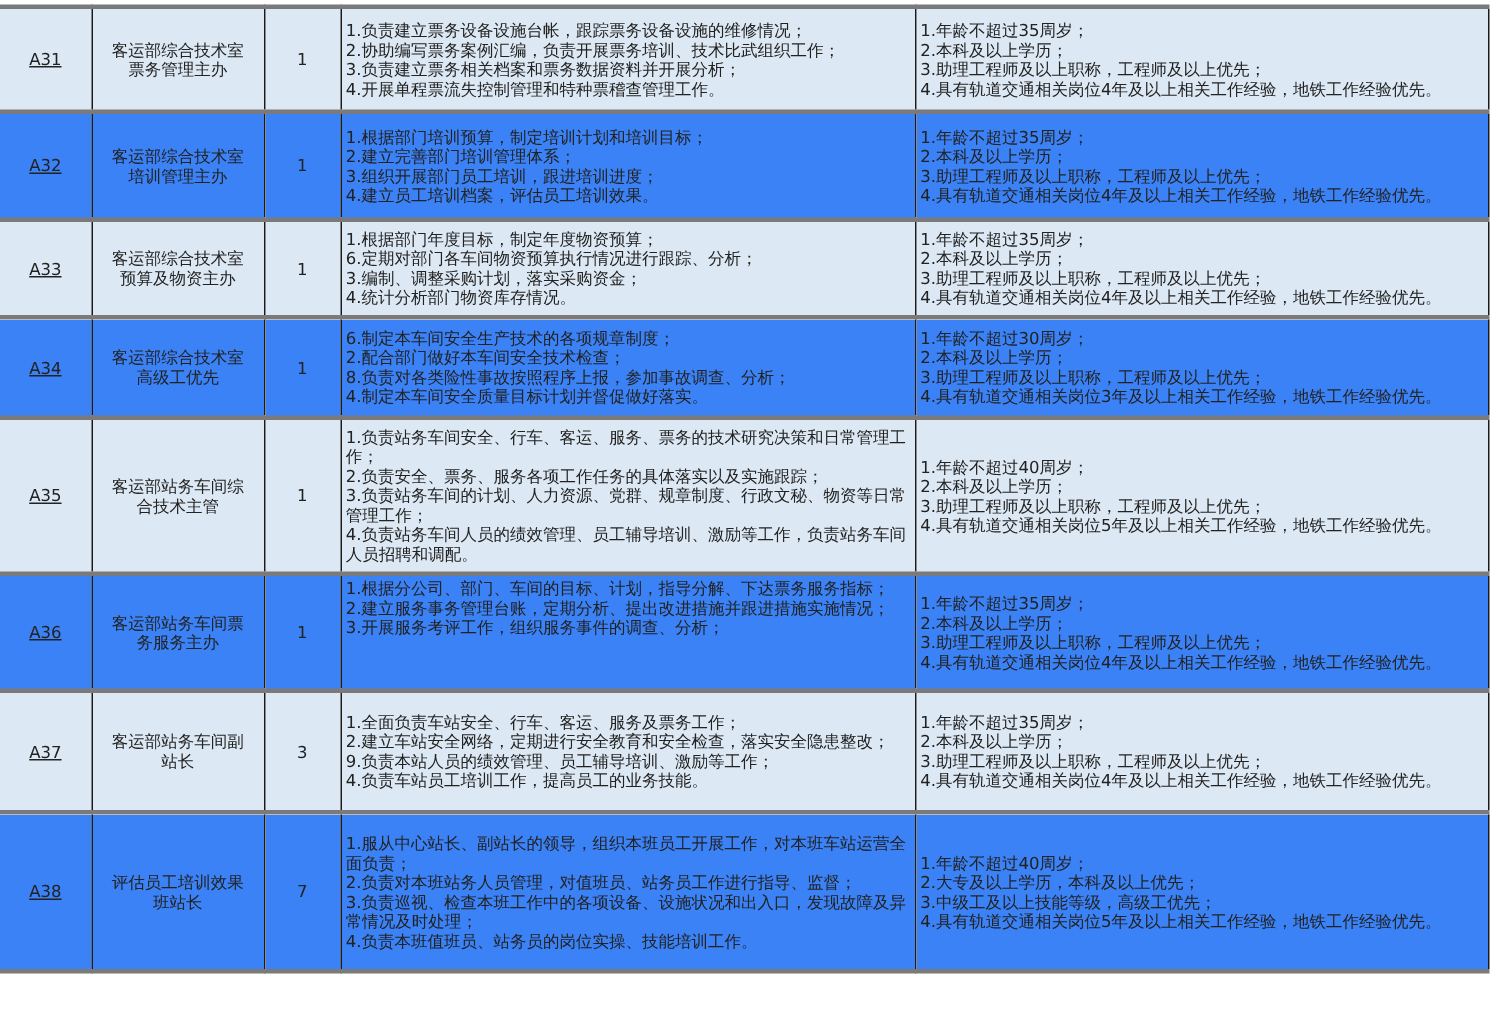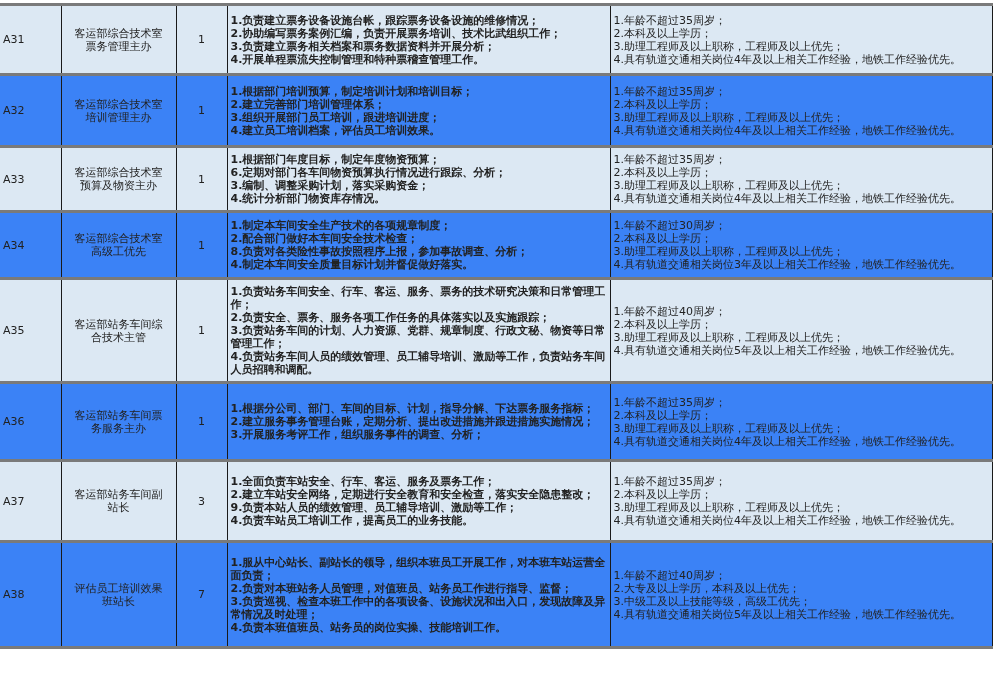--- a/index.html
+++ b/index.html
@@ -3,24 +3,24 @@
 <meta charset="utf-8">
 <style>
   html,body{margin:0;padding:0;background:#ffffff;}
   body{width:996px;height:673px;overflow:hidden;position:relative;font-family:"DejaVu Sans","Liberation Sans",sans-serif;}
   .tbl{position:absolute;left:0;top:3px;width:992px;border-collapse:collapse;table-layout:fixed;}
   .tbl td{border:1px solid #1a1a1a;padding:0 3px;color:#222;font-size:11px;line-height:13px;vertical-align:middle;overflow:hidden;}
   .tbl tr{border-top:3px solid #7a7a7a;}
   .tbl tr.last{border-bottom:3px solid #7a7a7a;}
   .tbl tr.blue td{background:#dce8f3;}
   .tbl tr.white td{background:#3b82f6;}
-  .c-code{width:55px;font-size:11px;}
+  .c-code{width:55px;text-align:center;font-size:11px;text-decoration:underline;}
   .c-pos{width:108px;text-align:center;font-size:12px;line-height:15px;}
   .c-num{width:44px;text-align:center;font-size:11px;}
-  .c-duty{width:376px;font-weight:bold;}
+  .c-duty{width:376px;}
   .c-req{width:372px;}
   .ln{display:block;white-space:pre-wrap;}
   .tbl td:first-child{border-left:none;}
 </style>
 </head>
 <body>
 
 <table class="tbl">
   <colgroup>
     <col style="width:61px">
@@ -91,21 +91,21 @@
         </td>
     </tr>
     <tr class="white" style="height:67px">
       <td class="c-code">A34</td>
       <td class="c-pos">
           <span class="ln">客运部综合技术室</span>
           <span class="ln">高级工优先</span>
         </td>
       <td class="c-num">1</td>
       <td class="c-duty">
-          <span class="ln">1.制定本车间安全生产技术的各项规章制度；</span>
+          <span class="ln">6.制定本车间安全生产技术的各项规章制度；</span>
           <span class="ln">2.配合部门做好本车间安全技术检查；</span>
           <span class="ln">8.负责对各类险性事故按照程序上报，参加事故调查、分析；</span>
           <span class="ln">4.制定本车间安全质量目标计划并督促做好落实。</span>
         </td>
       <td class="c-req">
           <span class="ln">1.年龄不超过30周岁；</span>
           <span class="ln">2.本科及以上学历；</span>
           <span class="ln">3.助理工程师及以上职称，工程师及以上优先；</span>
           <span class="ln">4.具有轨道交通相关岗位3年及以上相关工作经验，地铁工作经验优先。</span>
         </td>
@@ -130,21 +130,21 @@
           <span class="ln">4.具有轨道交通相关岗位5年及以上相关工作经验，地铁工作经验优先。</span>
         </td>
     </tr>
     <tr class="white" style="height:78px">
       <td class="c-code">A36</td>
       <td class="c-pos">
           <span class="ln">客运部站务车间票</span>
           <span class="ln">务服务主办</span>
         </td>
       <td class="c-num">1</td>
-      <td class="c-duty" style="vertical-align:top;padding-top:18px">
+      <td class="c-duty" style="vertical-align:top;padding-top:2px">
           <span class="ln">1.根据分公司、部门、车间的目标、计划，指导分解、下达票务服务指标；</span>
           <span class="ln">2.建立服务事务管理台账，定期分析、提出改进措施并跟进措施实施情况；</span>
           <span class="ln">3.开展服务考评工作，组织服务事件的调查、分析；</span>
         </td>
       <td class="c-req">
           <span class="ln">1.年龄不超过35周岁；</span>
           <span class="ln">2.本科及以上学历；</span>
           <span class="ln">3.助理工程师及以上职称，工程师及以上优先；</span>
           <span class="ln">4.具有轨道交通相关岗位4年及以上相关工作经验，地铁工作经验优先。</span>
         </td>

